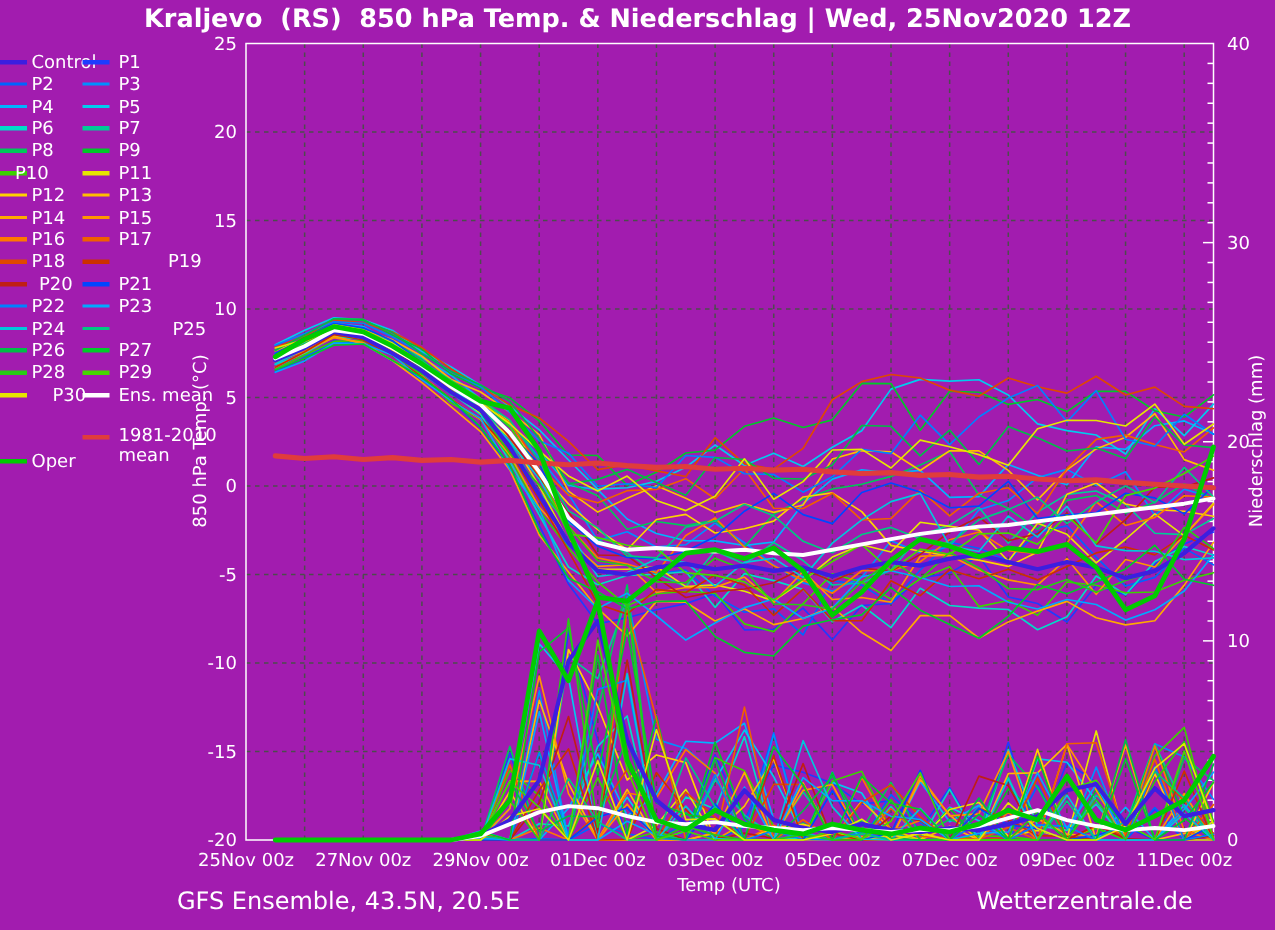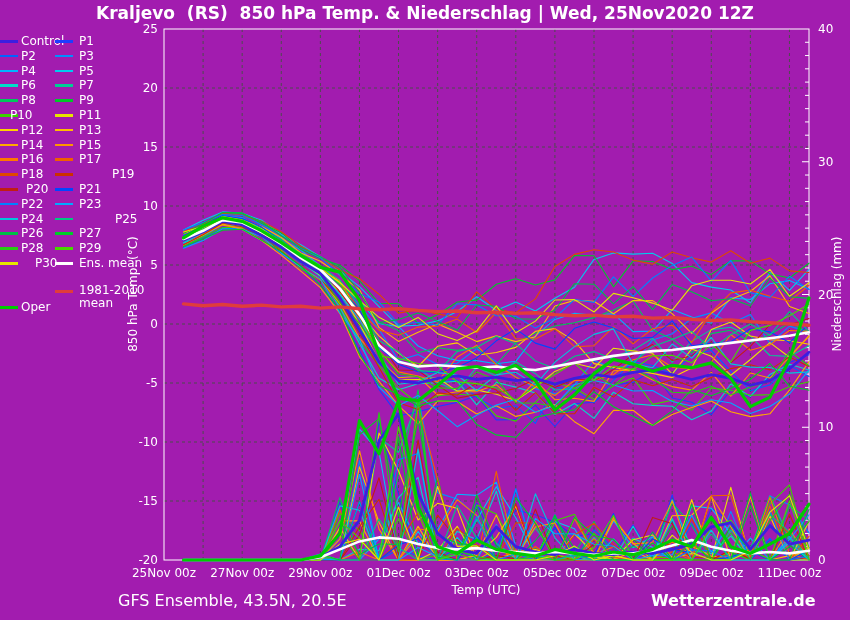--- a/index.html
+++ b/index.html
@@ -5,21 +5,21 @@
   html,body{margin:0;padding:0;background:#000;}
   .page{position:relative;width:850px;height:620px;background:#a21caf;overflow:hidden;
         font-family:"DejaVu Sans","Liberation Sans",sans-serif;color:#fff;}
   .title{position:absolute;top:3px;left:0;width:850px;text-align:center;
          font-size:17px;font-weight:bold;white-space:pre;}
   .ytitle{position:absolute;font-size:12px;white-space:nowrap;}
   .ytitle.left{left:133px;top:294px;transform:translate(-50%,-50%) rotate(-90deg);}
   .ytitle.right{left:837px;top:294px;transform:translate(-50%,-50%) rotate(-90deg);}
   .xtitle{position:absolute;left:486px;top:583px;transform:translateX(-50%);font-size:12px;}
   .footer-left{position:absolute;left:118px;top:591px;font-size:16px;}
-  .footer-right{position:absolute;left:651px;top:591px;font-size:16px;font-weight:bold;}
+  .footer-right{position:absolute;left:651px;top:591px;font-size:16px;}
   #legend{position:absolute;inset:0;pointer-events:none;}
   .leg-item{position:absolute;height:14px;font-size:12px;line-height:13px;}
   .leg-sw{position:absolute;top:5px;width:18px;height:2.5px;}
   .leg-sw.thick{height:3px;}
   .leg-lbl{position:absolute;left:0;top:0;white-space:nowrap;}
   svg{position:absolute;left:0;top:0;}
   text{font-family:"DejaVu Sans","Liberation Sans",sans-serif;fill:#fff;font-size:12px;}
 </style>
 </head>
 <body>

